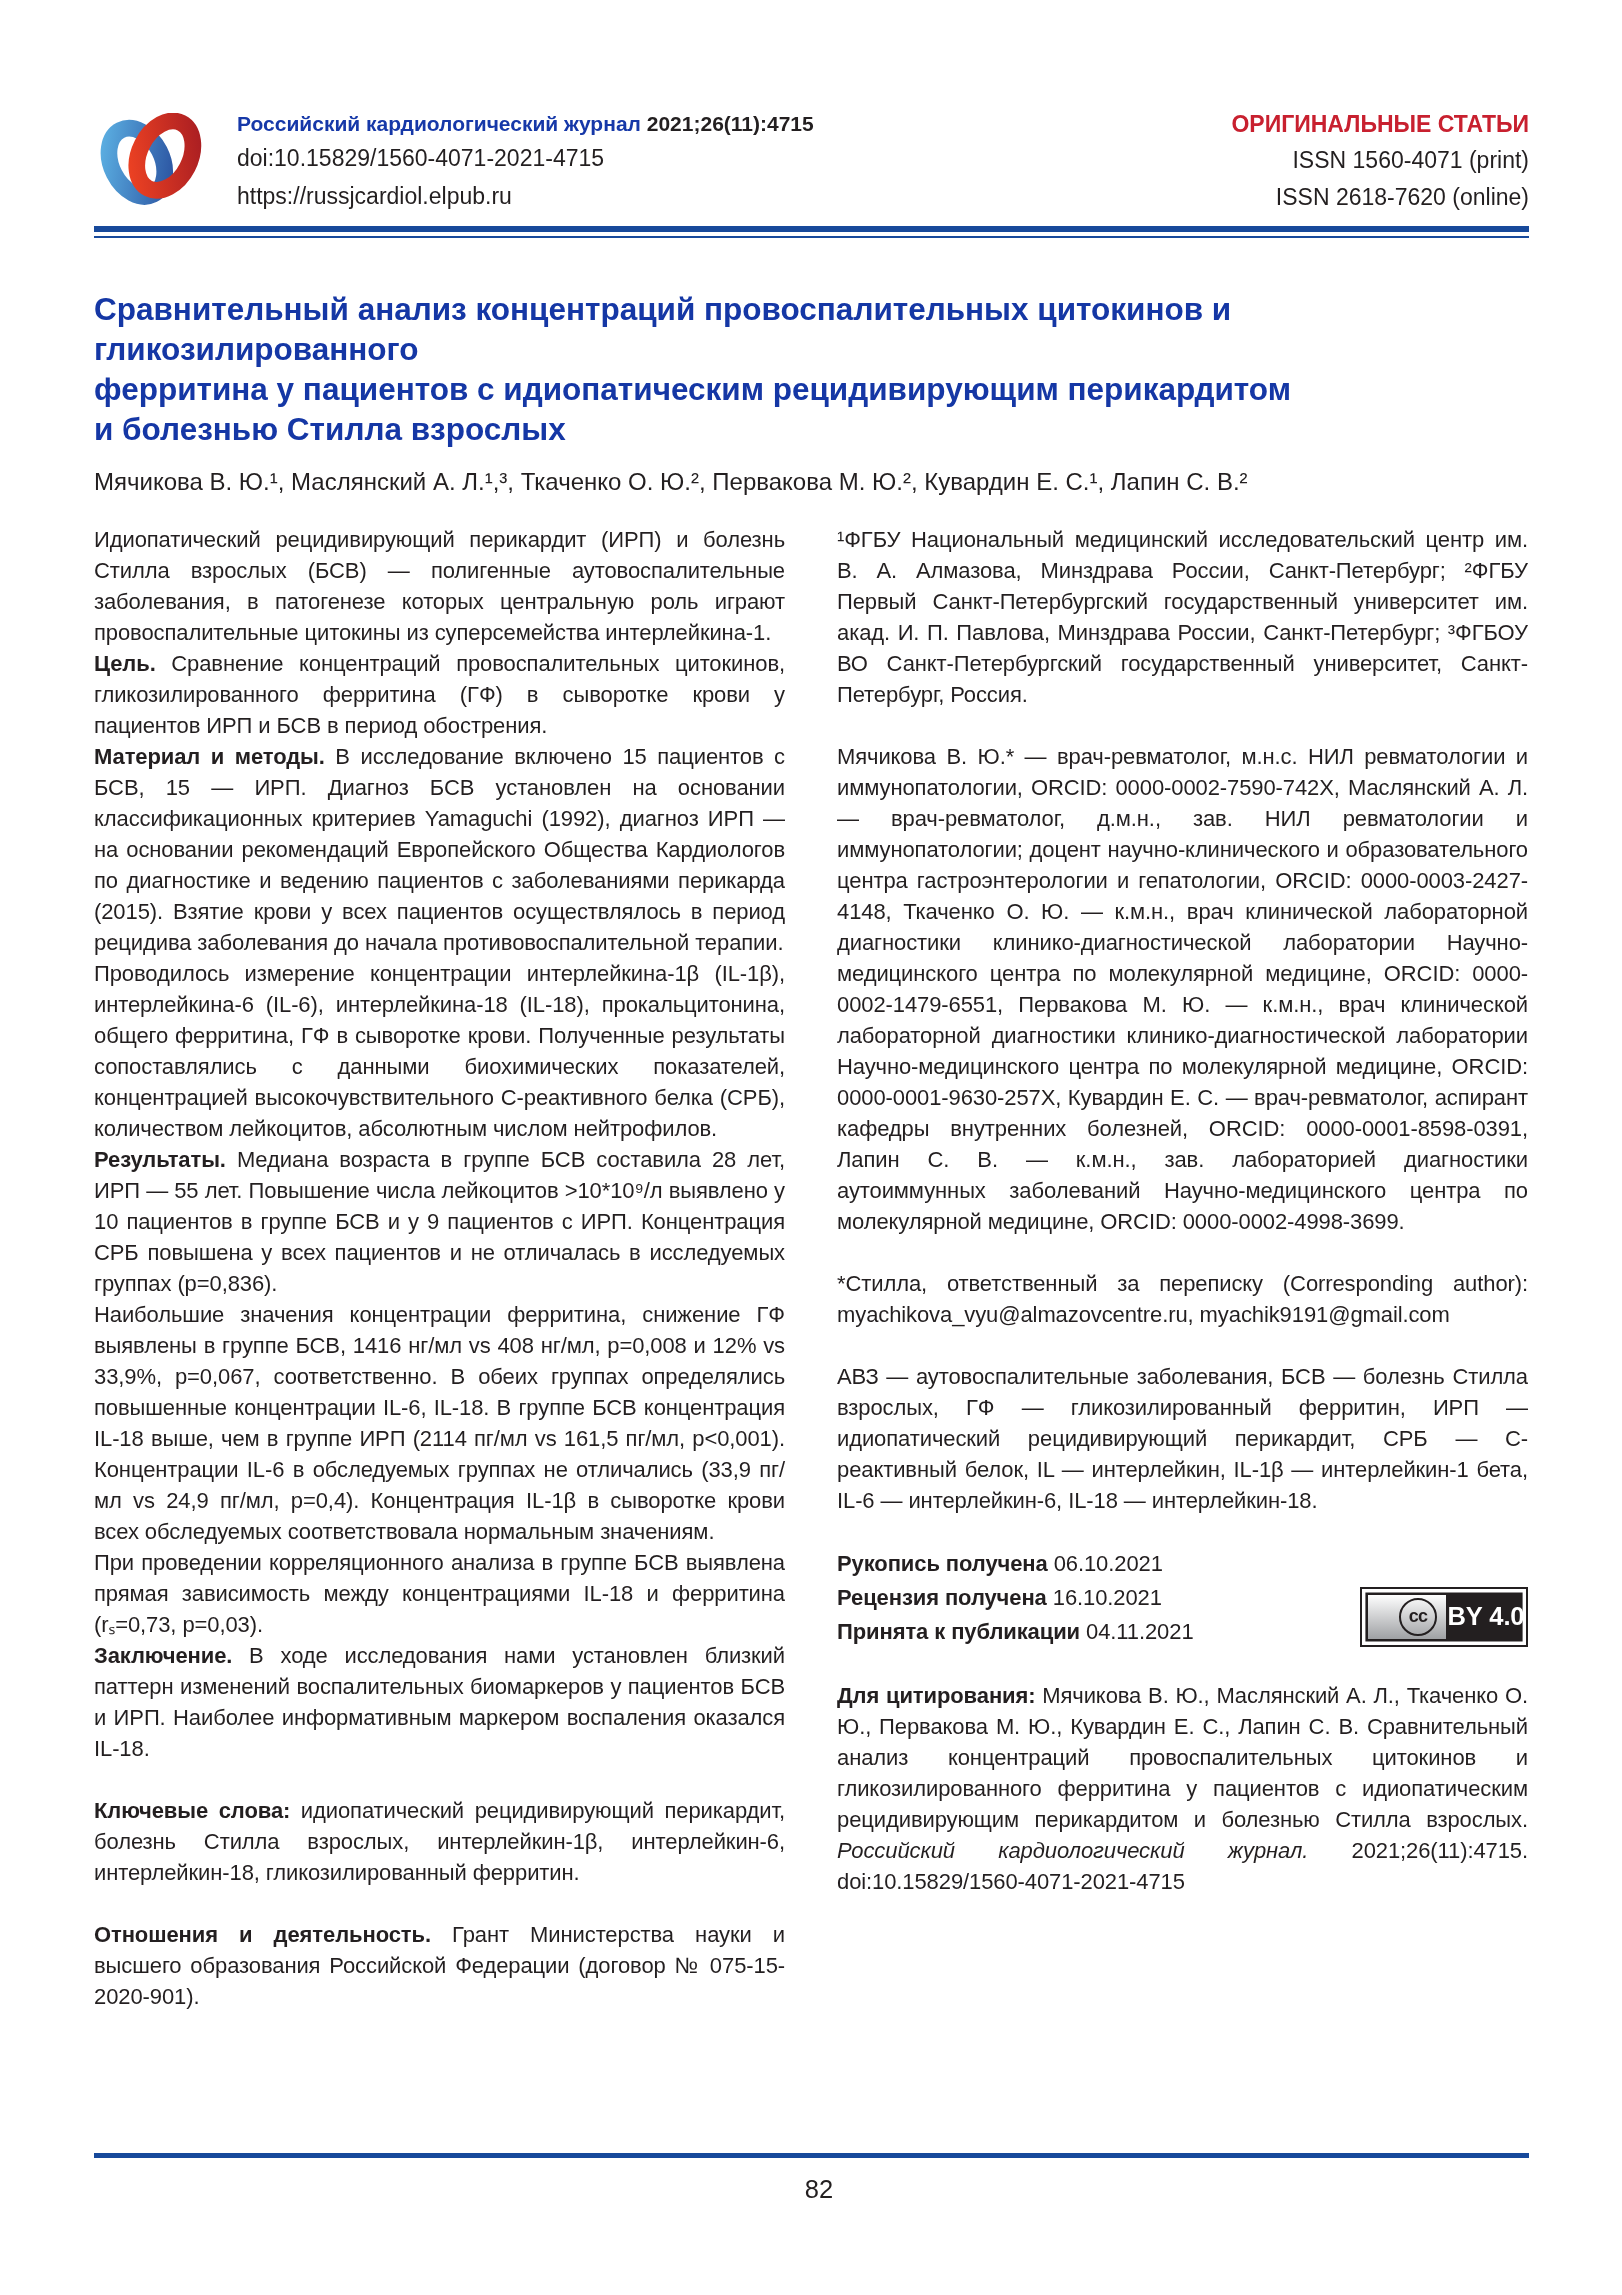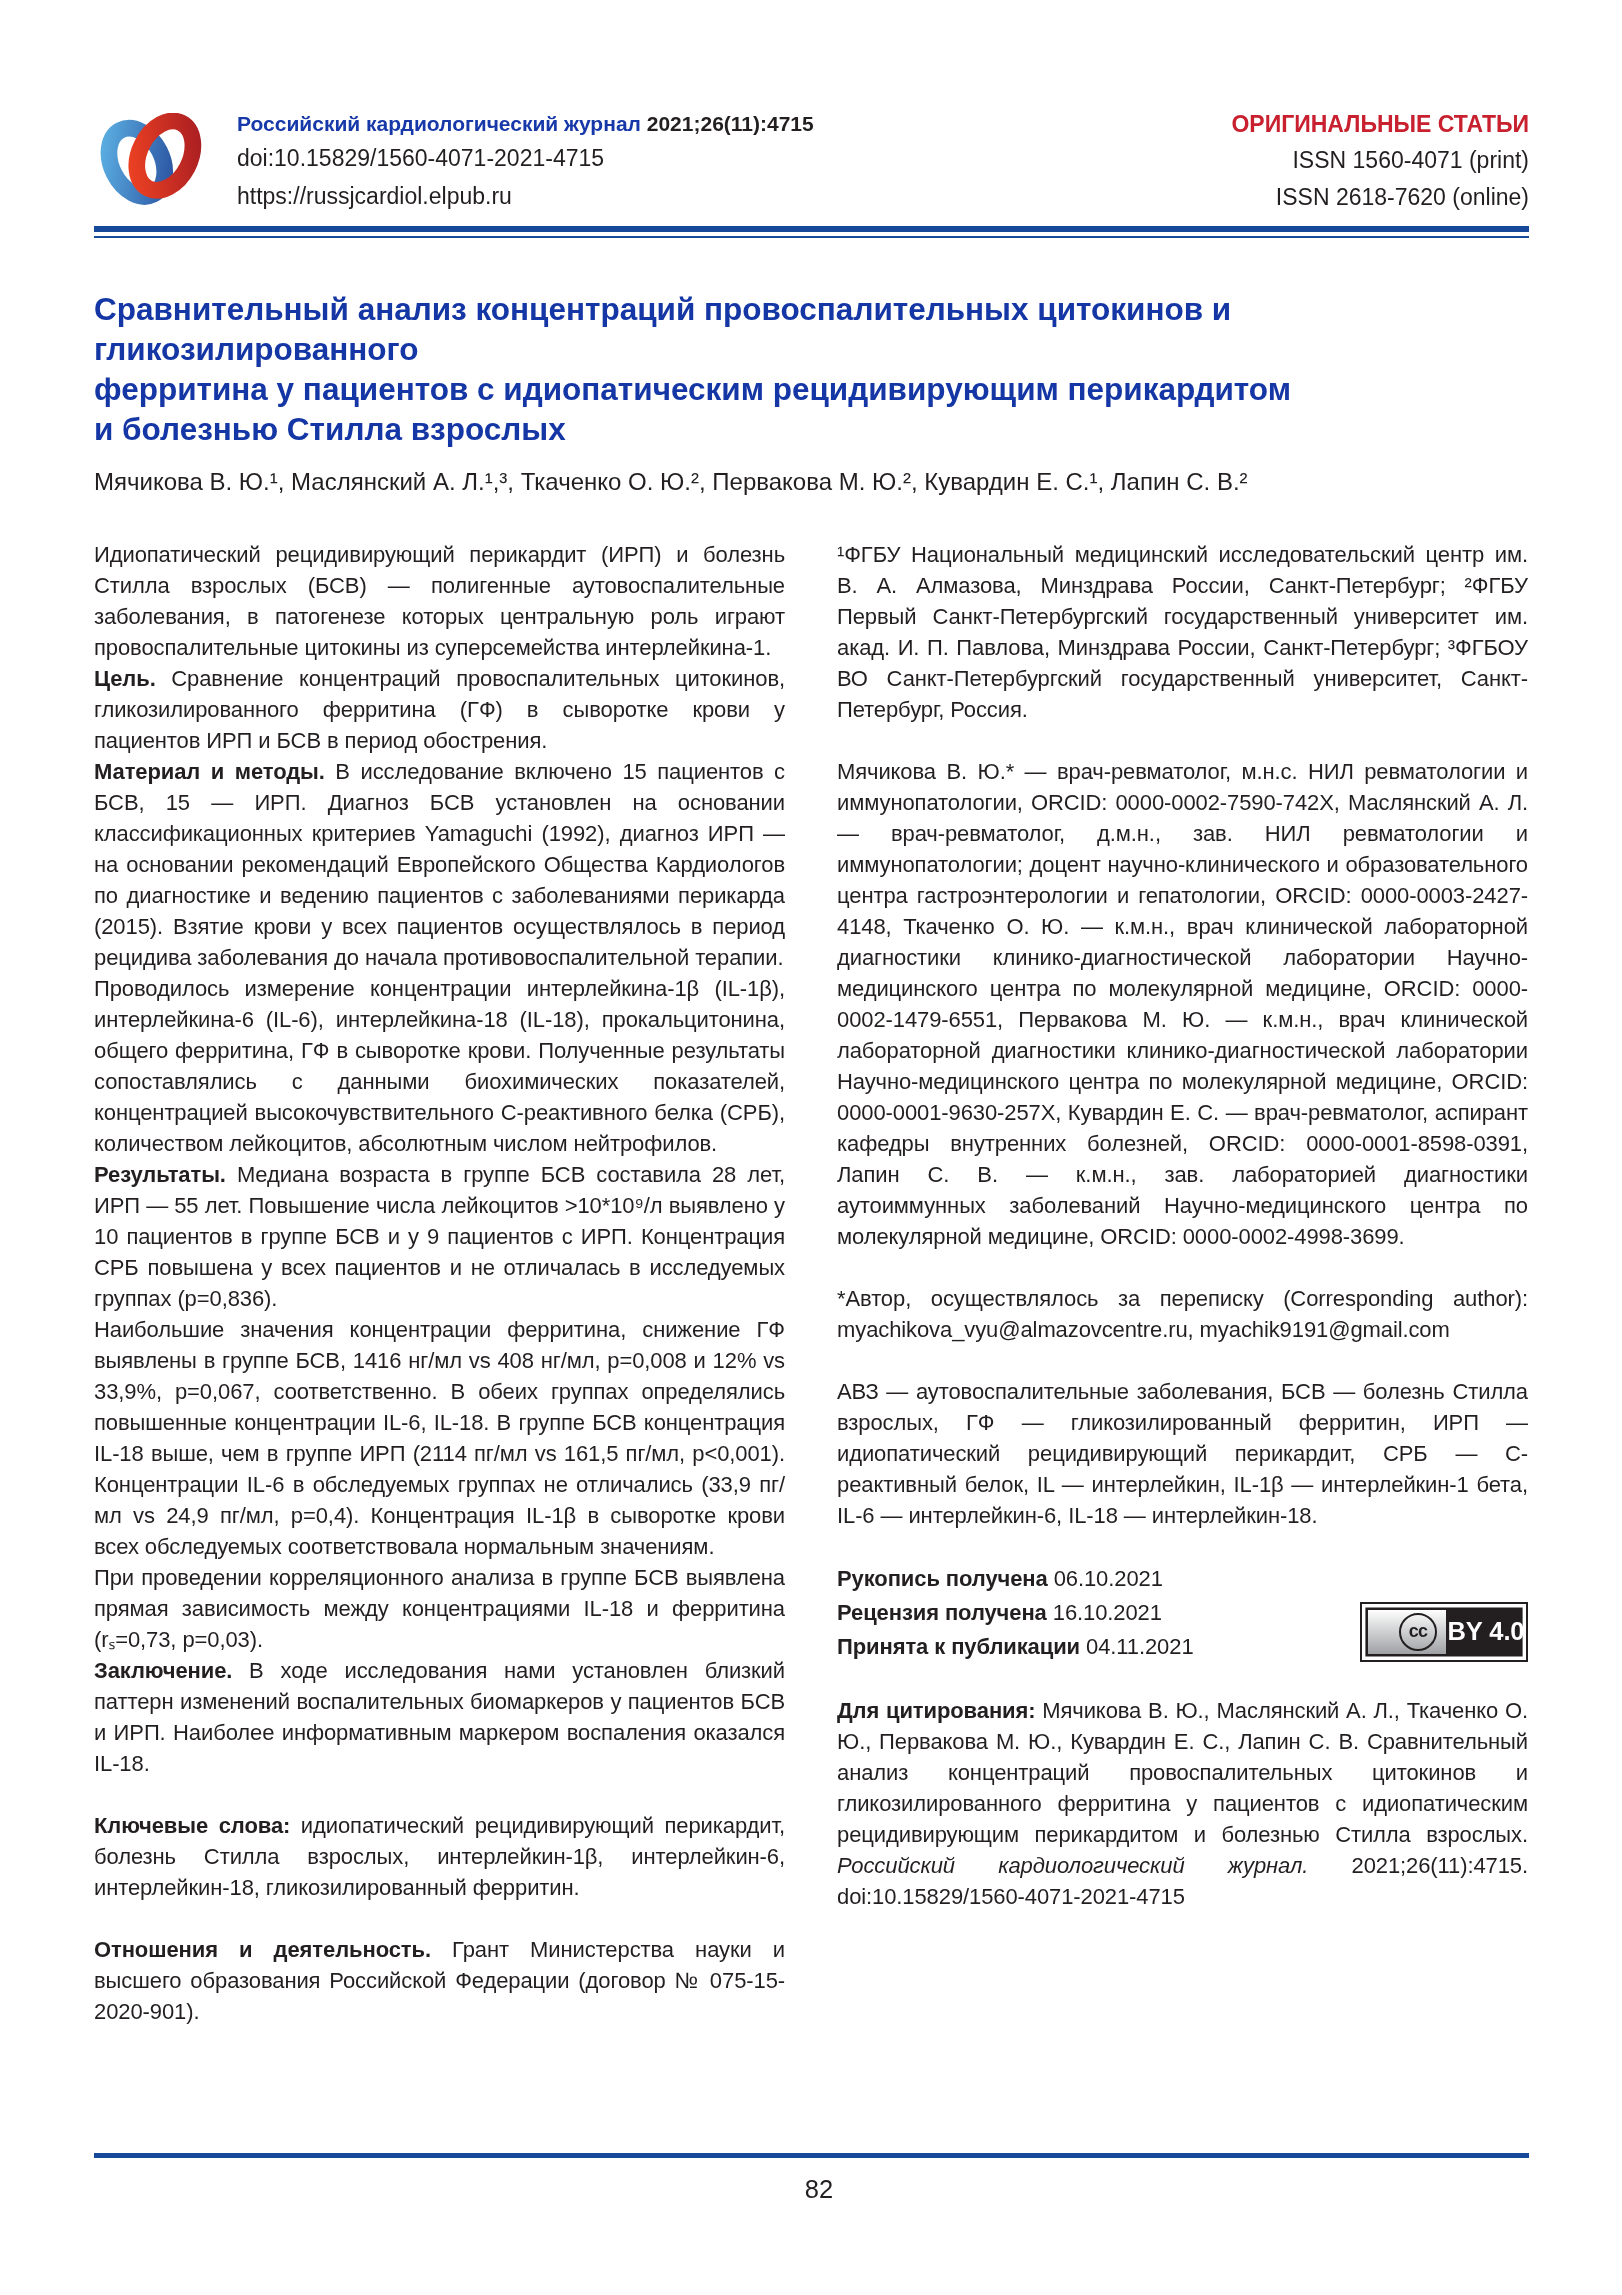--- a/index.html
+++ b/index.html
@@ -20,21 +20,21 @@
   .header-right div{margin-top:13.4px;}
   .header-right div:first-child{margin-top:0;}
   
   .rules{margin:17.4px 94px 0 94px;}
   .rule-thick{height:6px;background:#17499b;}
   .rule-thin{height:2px;background:#17499b;margin-top:3.4px;}
   
   .ru-title{margin:51px 94px 0 94px;color:#1537a5;font-size:31.5px;font-weight:bold;line-height:40px;}
   .authors{margin:19px 94px 0 94px;font-size:24px;line-height:1.2;}
   
-  .cols{display:flex;gap:52px;margin:43px 94px 0 94px;}
+  .cols{display:flex;gap:52px;margin:28px 94px 0 94px;}
   .col{width:691px;font-size:22px;line-height:31px;text-align:justify;letter-spacing:-0.1px;}
   .col p{margin:0;}
   .gap{margin-top:31px !important;}
   .lead{font-weight:bold;}
   .it{font-style:italic;}
   
   .dates-row{display:flex;justify-content:space-between;align-items:flex-end;margin-top:31px;}
   .date-line{line-height:34px;text-align:left;}
   .cc-badge{
     box-sizing:border-box;width:168px;height:60px;flex:0 0 auto;
@@ -111,21 +111,21 @@
       <p><span class="lead"></span><span>Наибольшие значения концентрации ферритина, снижение ГФ выявлены в группе БСВ, 1416 нг/мл vs 408 нг/мл, p=0,008 и 12% vs 33,9%, p=0,067, соответственно. В обеих группах определялись повышенные концентрации IL-6, IL-18. В группе БСВ концентрация IL-18 выше, чем в группе ИРП (2114 пг/мл vs 161,5 пг/мл, p&lt;0,001). Концентрации IL-6 в обследуемых группах не отличались (33,9 пг/мл vs 24,9 пг/мл, p=0,4). Концентрация IL-1β в сыворотке крови всех обследуемых соответствовала нормальным значениям.</span></p>
       <p><span class="lead"></span><span>При проведении корреляционного анализа в группе БСВ выявлена прямая зависимость между концентрациями IL-18 и ферритина (rₛ=0,73, p=0,03).</span></p>
       <p><span class="lead">Заключение.</span><span> В ходе исследования нами установлен близкий паттерн изменений воспалительных биомаркеров у пациентов БСВ и ИРП. Наиболее информативным маркером воспаления оказался IL-18.</span></p>
       <p class="gap"><span class="lead">Ключевые слова:</span><span> идиопатический рецидивирующий перикардит, болезнь Стилла взрослых, интерлейкин-1β, интерлейкин-6, интерлейкин-18, гликозилированный ферритин.</span></p>
       <p class="gap"><span class="lead">Отношения и деятельность.</span><span> Грант Министерства науки и высшего образования Российской Федерации (договор № 075-15-2020-901).</span></p>
     </div>
 
     <div class="col">
       <p>¹ФГБУ Национальный медицинский исследовательский центр им. В. А. Алмазова, Минздрава России, Санкт-Петербург; ²ФГБУ Первый Санкт-Петербургский государственный университет им. акад. И. П. Павлова, Минздрава России, Санкт-Петербург; ³ФГБОУ ВО Санкт-Петербургский государственный университет, Санкт-Петербург, Россия.</p>
       <p class="gap">Мячикова В. Ю.* — врач-ревматолог, м.н.с. НИЛ ревматологии и иммунопатологии, ORCID: 0000-0002-7590-742X, Маслянский А. Л. — врач-ревматолог, д.м.н., зав. НИЛ ревматологии и иммунопатологии; доцент научно-клинического и образовательного центра гастроэнтерологии и гепатологии, ORCID: 0000-0003-2427-4148, Ткаченко О. Ю. — к.м.н., врач клинической лабораторной диагностики клинико-диагностической лаборатории Научно-медицинского центра по молекулярной медицине, ORCID: 0000-0002-1479-6551, Первакова М. Ю. — к.м.н., врач клинической лабораторной диагностики клинико-диагностической лаборатории Научно-медицинского центра по молекулярной медицине, ORCID: 0000-0001-9630-257X, Кувардин Е. С. — врач-ревматолог, аспирант кафедры внутренних болезней, ORCID: 0000-0001-8598-0391, Лапин С. В. — к.м.н., зав. лабораторией диагностики аутоиммунных заболеваний Научно-медицинского центра по молекулярной медицине, ORCID: 0000-0002-4998-3699.</p>
-      <p class="gap"><span>*Автор, осуществлялось за переписку (Corresponding author):</span><span class="link"> myachikova_vyu@almazovcentre.ru, myachik9191@gmail.com</span></p>
+      <p class="gap"><span>*Стилла, ответственный за переписку (Corresponding author):</span><span class="link"> myachikova_vyu@almazovcentre.ru, myachik9191@gmail.com</span></p>
       <p class="gap">АВЗ — аутовоспалительные заболевания, БСВ — болезнь Стилла взрослых, ГФ — гликозилированный ферритин, ИРП — идиопатический рецидивирующий перикардит, СРБ — С-реактивный белок, IL — интерлейкин, IL-1β — интерлейкин-1 бета, IL-6 — интерлейкин-6, IL-18 — интерлейкин-18.</p>
       <div class="dates-row">
         <div>
           <div class="date-line"><span class="lead">Рукопись получена</span><span> 06.10.2021</span></div>
           <div class="date-line"><span class="lead">Рецензия получена</span><span> 16.10.2021</span></div>
           <div class="date-line"><span class="lead">Принята к публикации</span><span> 04.11.2021</span></div>
         </div>
         <div class="cc-badge">
           <span class="cc-left">
               <span class="cc-circle">cc</span>

